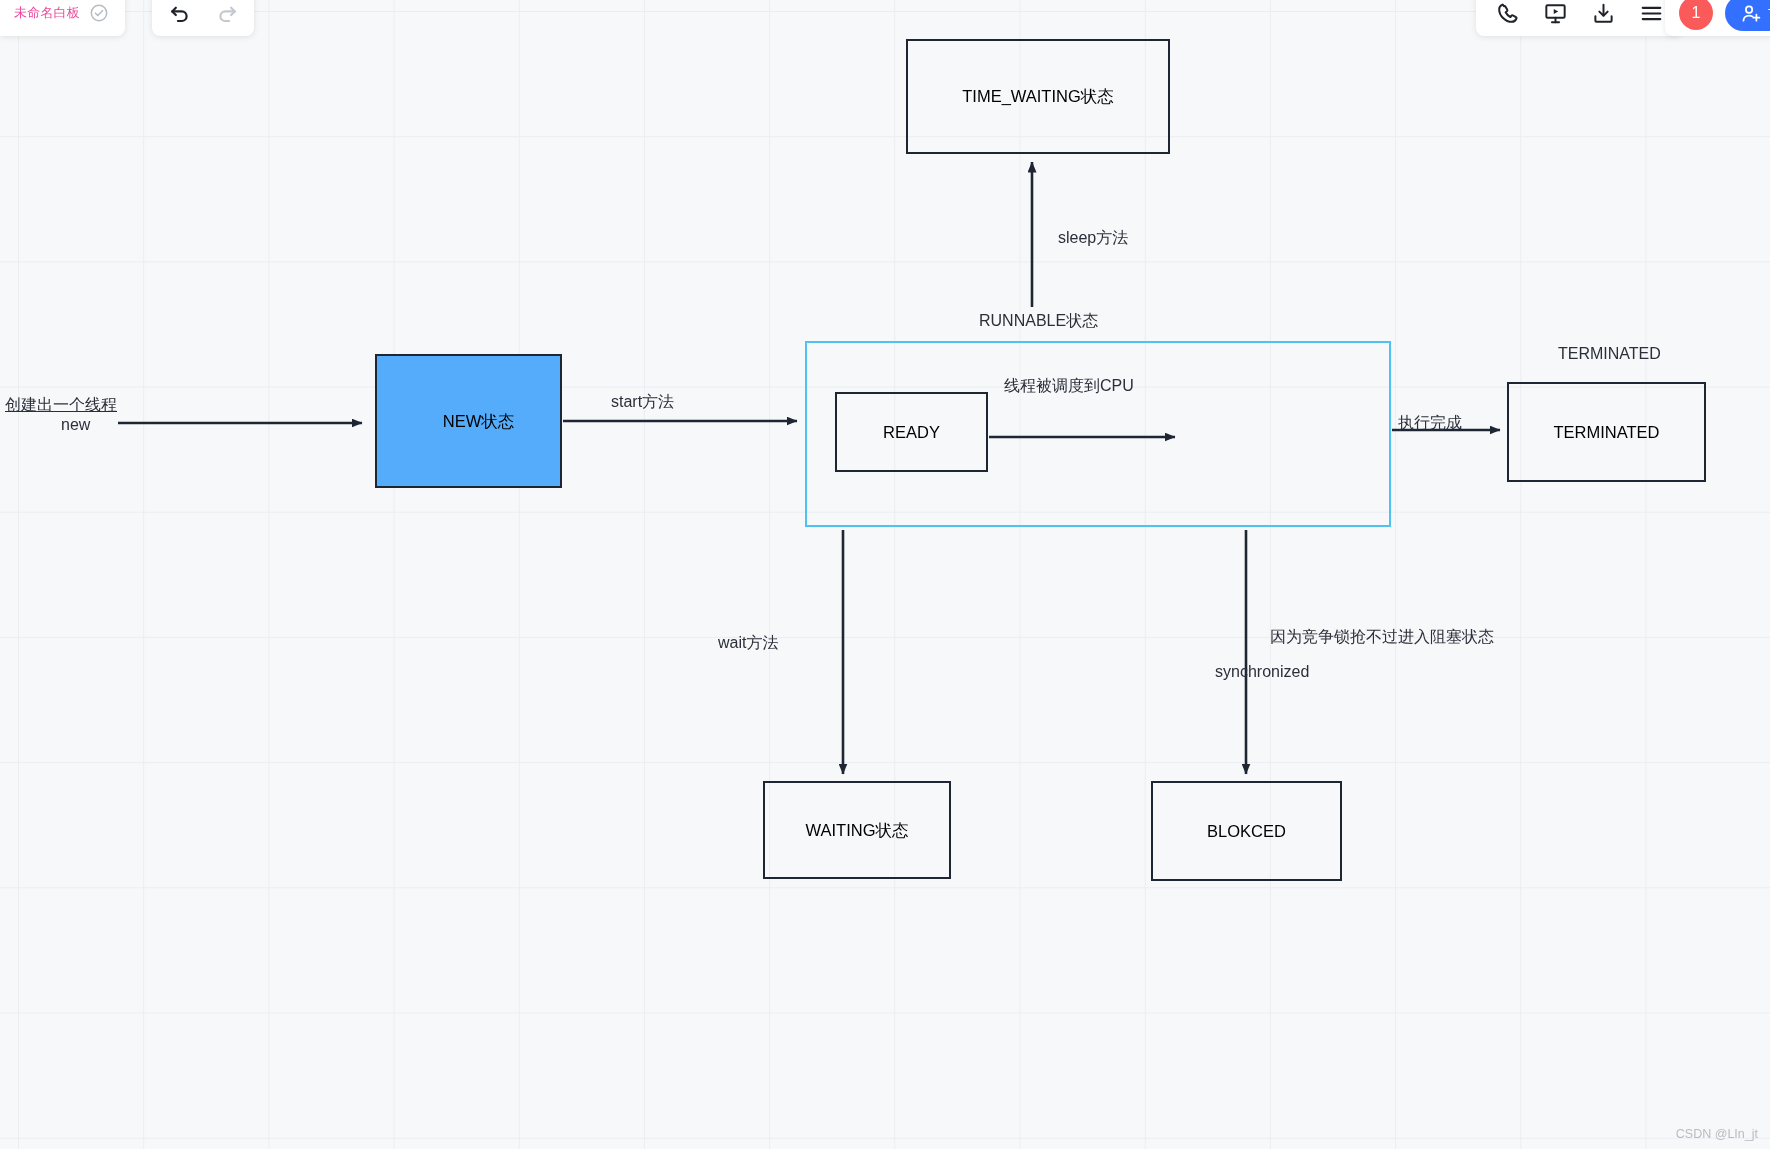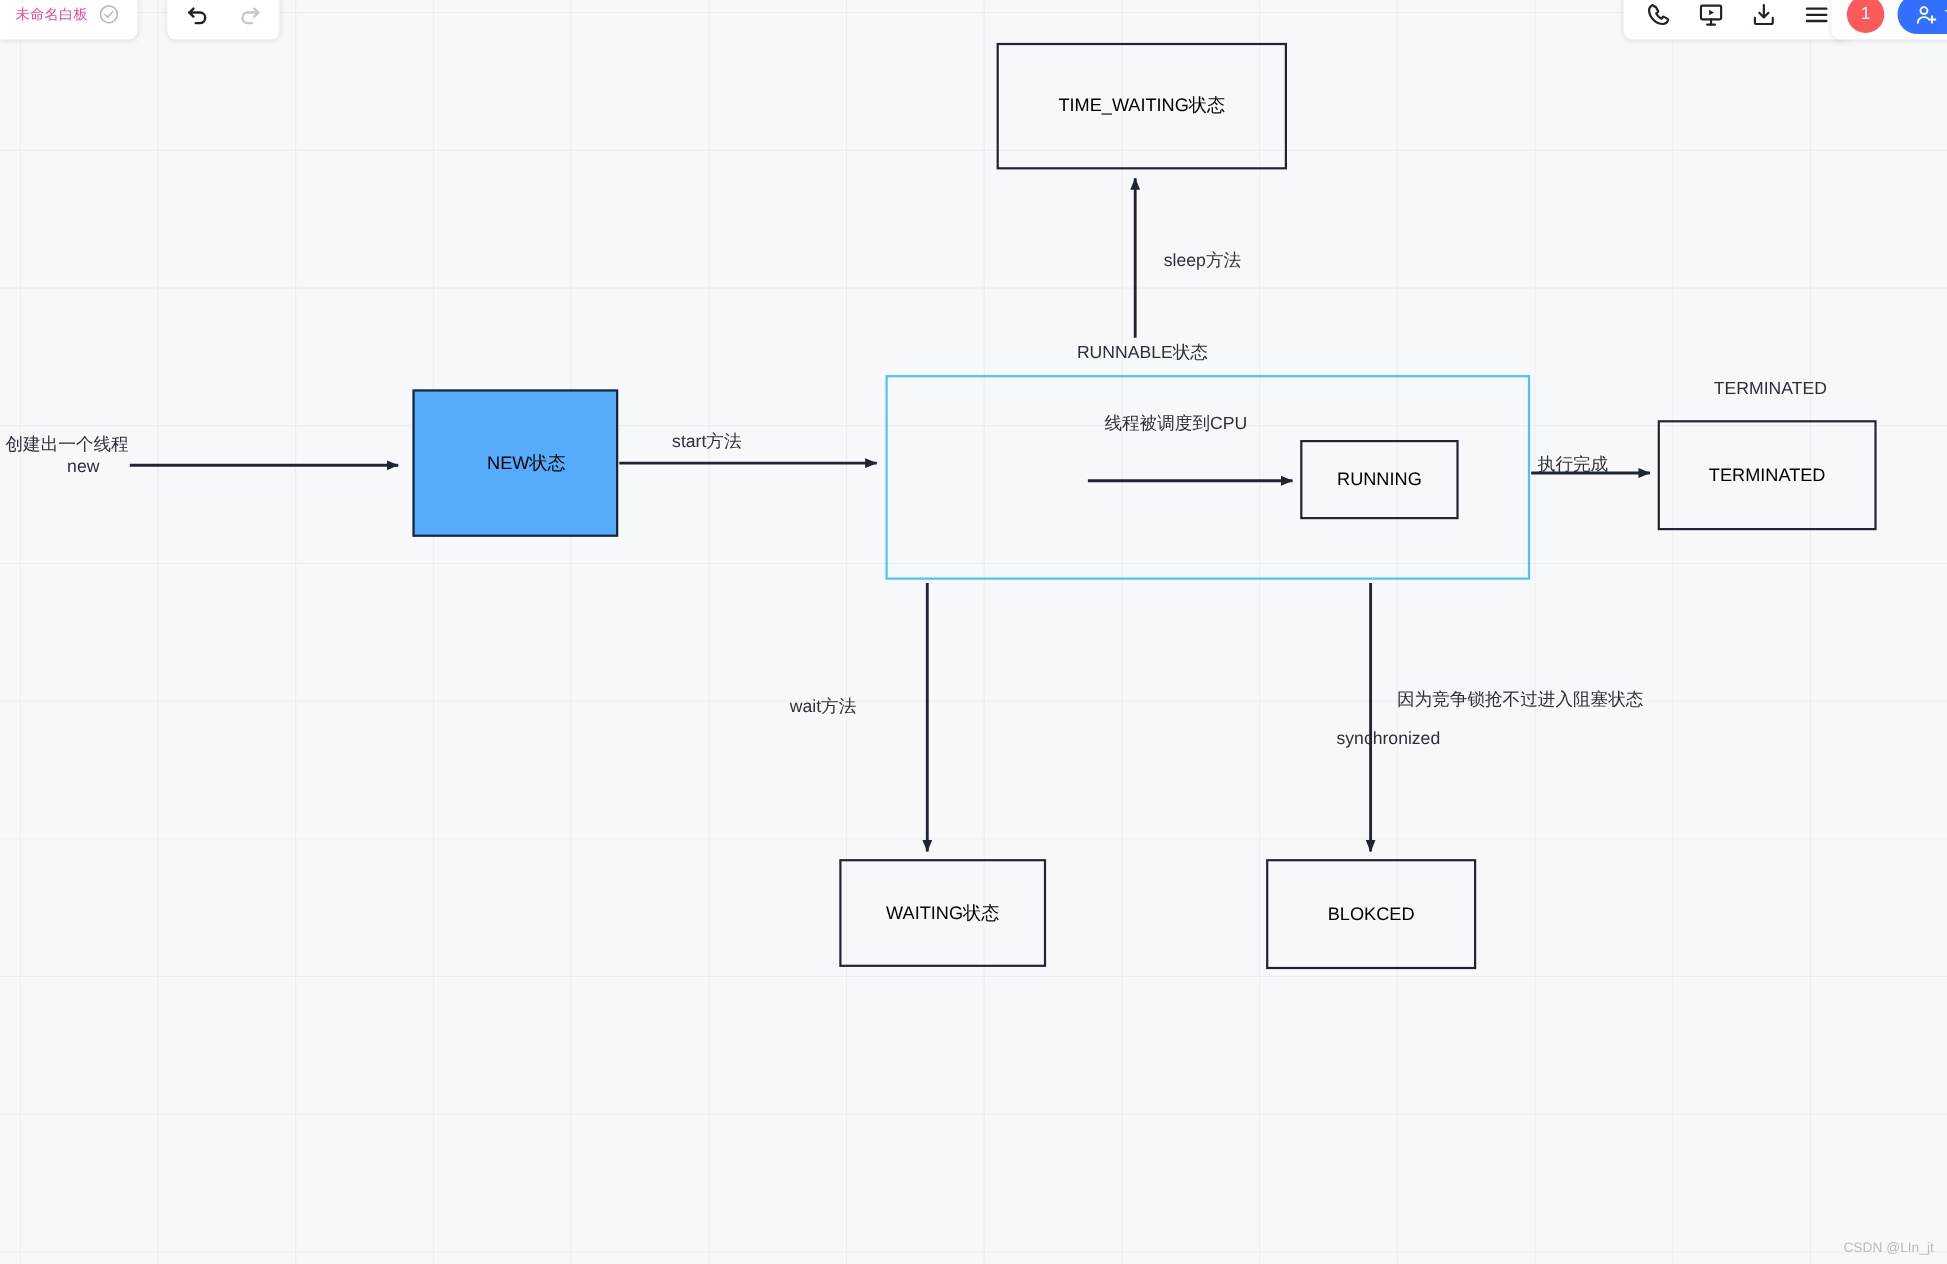--- a/index.html
+++ b/index.html
@@ -192,38 +192,38 @@
   <div class="group-box" style="left:805px; top:341px; width:586px; height:186px;"></div>
 
   <div class="node" style="left:906px; top:39px; width:264px; height:115px;">
     <span>TIME_WAITING状态</span>
   </div>
 
   <div class="node filled" style="left:375px; top:354px; width:187px; height:134px;">
     <span>NEW状态</span>
   </div>
 
-
-  <div class="node" style="left:1182px; top:400px; width:144px; height:72px;">
-    <span>RUNNING</span>
-  </div>
+  <div class="node" style="left:835px; top:392px; width:153px; height:80px;">
+    <span>READY</span>
+  </div>
+
 
   <div class="node" style="left:1507px; top:382px; width:199px; height:100px;">
     <span>TERMINATED</span>
   </div>
 
   <div class="node" style="left:1151px; top:781px; width:191px; height:100px;">
     <span>BLOKCED</span>
   </div>
 
   <div class="node" style="left:763px; top:781px; width:188px; height:98px;">
     <span>WAITING状态</span>
   </div>
 
-  <div class="lbl" style="left:5px; top:393px;">创建出一个线程</div>
+  <div class="lbl" style="left:5px; top:393px;text-decoration:underline;">创建出一个线程</div>
   <div class="lbl" style="left:61px; top:413px;">new</div>
   <div class="lbl" style="left:611px; top:390px;">start方法</div>
   <div class="lbl" style="left:1058px; top:226px;">sleep方法</div>
   <div class="lbl" style="left:979px; top:309px;">RUNNABLE状态</div>
   <div class="lbl" style="left:1004px; top:374px;">线程被调度到CPU</div>
   <div class="lbl" style="left:1398px; top:411px;">执行完成</div>
   <div class="lbl" style="left:1558px; top:342px;">TERMINATED</div>
   <div class="lbl" style="left:718px; top:631px;">wait方法</div>
   <div class="lbl" style="left:1270px; top:625px;">因为竞争锁抢不过进入阻塞状态</div>
   <div class="lbl" style="left:1215px; top:660px;">synchronized</div>

